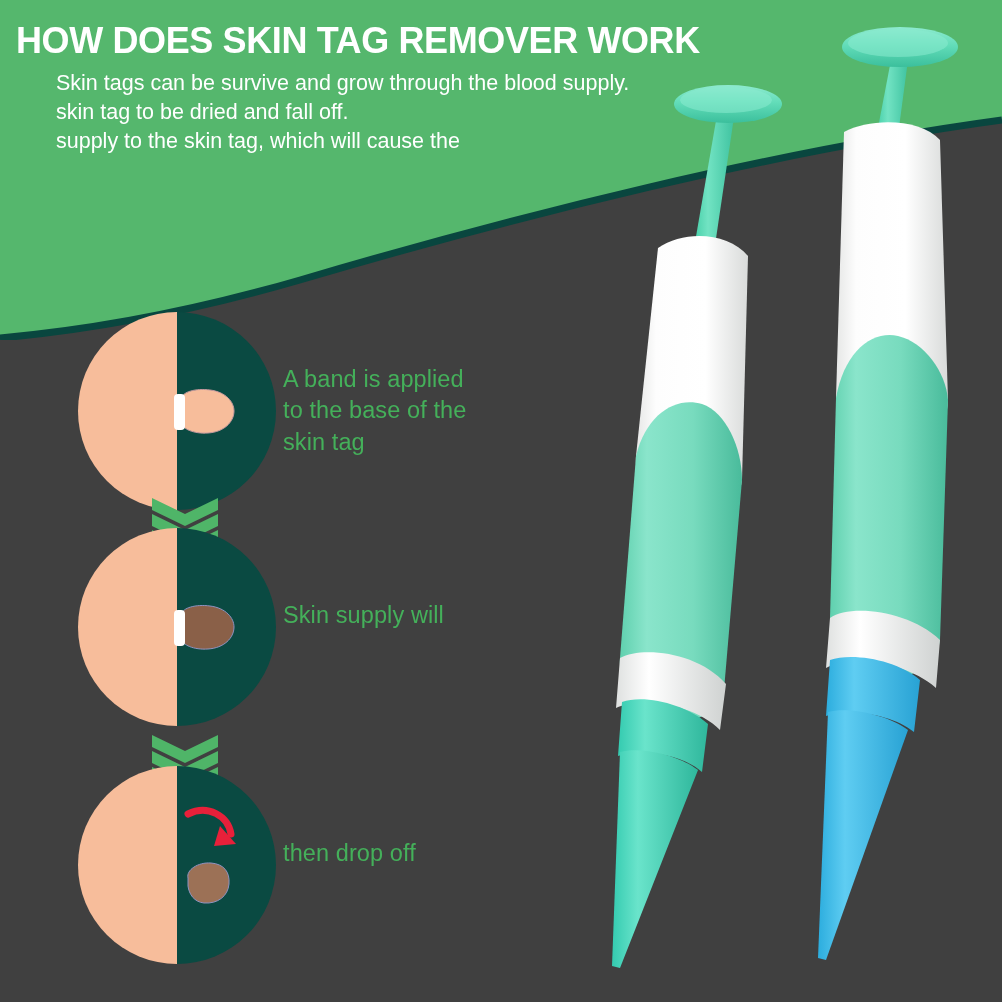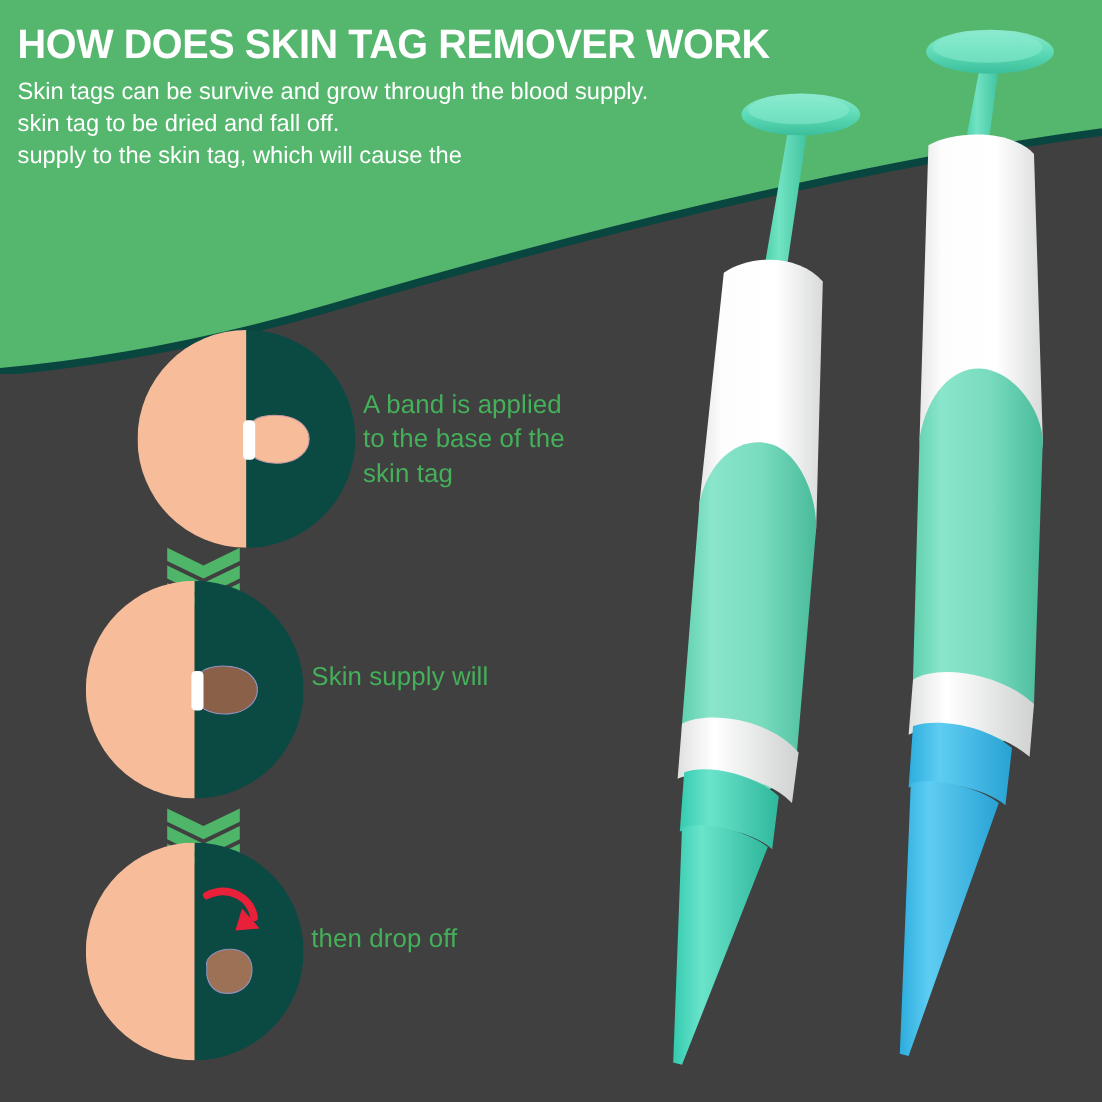--- a/index.html
+++ b/index.html
@@ -47,20 +47,21 @@
   }
   #subtitle {
     font-size: 21.5px;
     color: #ffffff;
     line-height: 1.355;
     margin: 0;
   }
   #subtitle .sub-line {
     display: block;
     white-space: nowrap;
+    margin-left: 40px;
   }
 
   
   #steps {
     position: absolute;
     left: 0;
     top: 300px;
     width: 560px;
     height: 680px;
   }
@@ -214,21 +215,21 @@
       <path d="M122,702 C144,694 186,704 208,724
                L202,772 C182,754 140,748 118,756 Z" fill="url(#gTipTeal)"></path>
 
       <path d="M120,752 C142,746 180,756 198,770
                L120,968 L112,966 Z" fill="url(#gTipTeal)"></path>
     </g>
   </svg>
 
   <div id="steps">
 
-    <div class="step" style="top:0px;margin-left:47px;">
+    <div class="step" style="top:12px;">
       <svg class="step-graphic" viewBox="0 0 198 198">
         <clipPath id="clipC1">
             <circle cx="99" cy="99" r="99"></circle>
           </clipPath>
         <g clip-path="url(#clipC1)">
           <rect x="0" y="0" width="99" height="198" fill="#f7bd9b"></rect>
           <rect x="99" y="0" width="99" height="198" fill="#0a4a42"></rect>
 
           <path d="M104,86 C104,80 118,76 132,78 C148,80 156,90 156,99
                    C156,110 146,120 130,121 C116,122 104,117 104,111 Z" fill="#f7bd9b" stroke="#c59a9f" stroke-width="1"></path>

